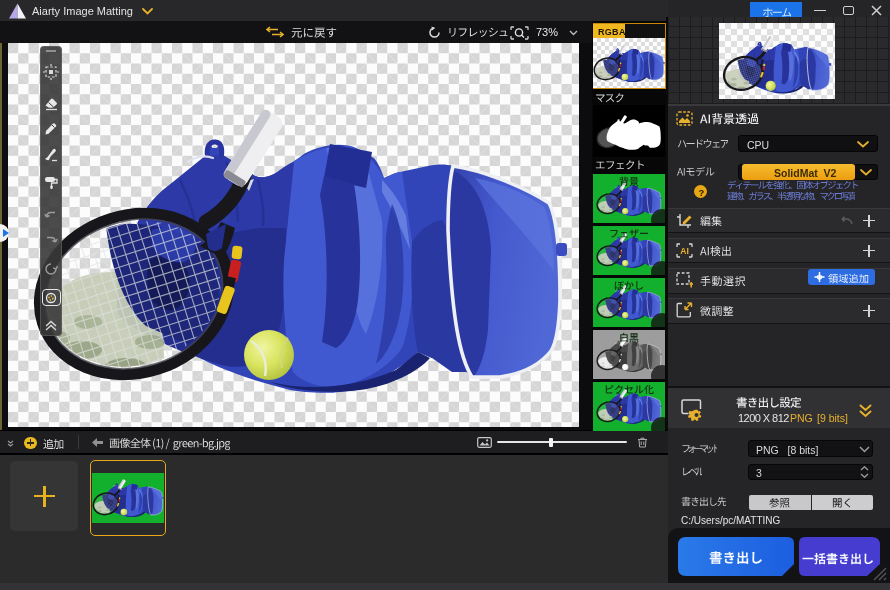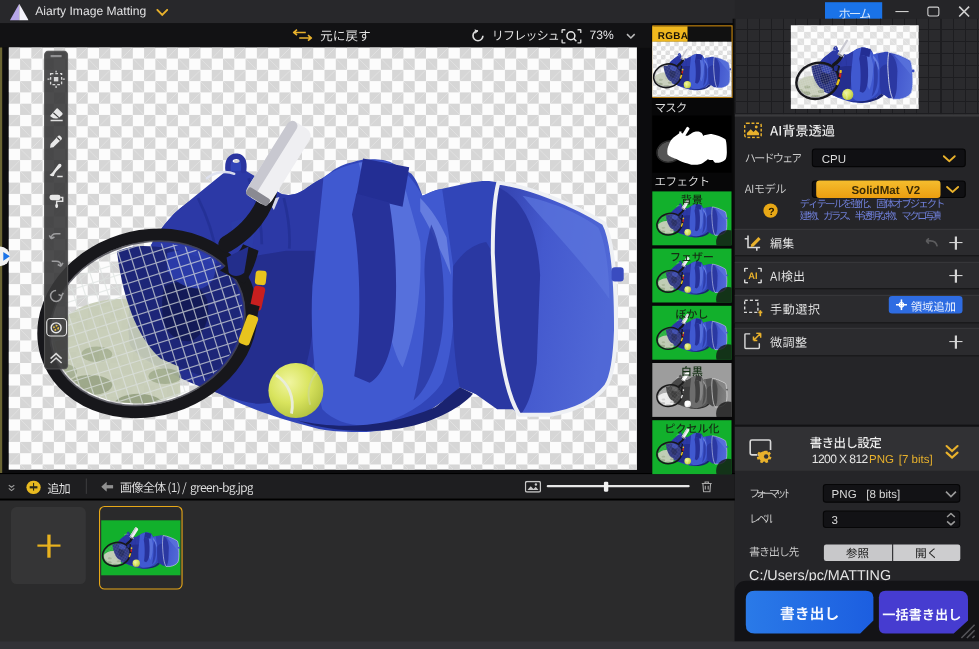--- a/index.html
+++ b/index.html
@@ -542,21 +542,21 @@
         <circle cx="16.5" cy="17" r="2" fill="#313134"></circle>
       </g>
     </svg>
     <div class="jt" style="left:736px;top:395px">
       <svg width="65.0" height="16.1" viewBox="0 -11.73 65.0 16.1">
         <path fill="#f0f0f0" d="M2.1 -2.7H9.6V1.0H8.5V-1.9H3.1V1.0H2.1ZM2.6 -1.4H8.9V-0.7H2.6ZM2.6 -0.1H8.9V0.6H2.6ZM5.2 -9.7H6.3V-3.4H5.2ZM1.8 -9.0H9.5V-5.7H1.7V-6.4H8.4V-8.3H1.8ZM0.6 -7.7H10.9V-7.0H0.6ZM1.4 -5.2H10.1V-4.5H1.4ZM0.6 -3.9H10.9V-3.1H0.6Z M12.8 -8.0Q14.0 -7.9 15.1 -7.9Q16.2 -7.9 17.1 -7.9Q17.9 -8.0 18.6 -8.1Q19.3 -8.3 19.9 -8.5L20.1 -7.4Q19.5 -7.3 18.8 -7.1Q18.1 -7.0 17.4 -6.9Q16.5 -6.9 15.3 -6.9Q14.2 -6.9 12.9 -7.0ZM12.6 -5.7Q13.6 -5.6 14.6 -5.5Q15.5 -5.5 16.4 -5.5Q17.2 -5.6 17.9 -5.6Q18.8 -5.7 19.4 -5.9Q20.1 -6.0 20.6 -6.2L20.8 -5.1Q20.3 -5.0 19.6 -4.9Q19.0 -4.7 18.3 -4.6Q17.6 -4.6 16.7 -4.5Q15.7 -4.5 14.7 -4.5Q13.7 -4.5 12.7 -4.6ZM16.5 -8.0Q16.4 -8.3 16.3 -8.6Q16.2 -8.8 16.1 -9.1L17.4 -9.3Q17.4 -8.8 17.5 -8.2Q17.7 -7.7 17.8 -7.2Q18.0 -6.7 18.1 -6.3Q18.2 -5.9 18.5 -5.4Q18.7 -4.9 19.0 -4.4Q19.2 -3.9 19.5 -3.5Q19.6 -3.3 19.7 -3.2Q19.8 -3.1 20.0 -2.9L19.4 -2.1Q19.1 -2.1 18.6 -2.2Q18.2 -2.3 17.7 -2.3Q17.2 -2.4 16.8 -2.4L16.9 -3.3Q17.3 -3.3 17.8 -3.2Q18.2 -3.2 18.5 -3.1Q18.0 -3.9 17.7 -4.7Q17.3 -5.4 17.1 -6.1Q16.9 -6.5 16.8 -6.8Q16.7 -7.1 16.7 -7.4Q16.6 -7.7 16.5 -8.0ZM14.5 -3.1Q14.3 -2.8 14.2 -2.5Q14.0 -2.2 14.0 -1.8Q14.0 -1.1 14.6 -0.8Q15.3 -0.5 16.5 -0.5Q17.3 -0.5 18.0 -0.5Q18.7 -0.6 19.3 -0.7L19.3 0.4Q18.7 0.5 18.0 0.6Q17.3 0.6 16.5 0.6Q15.4 0.6 14.6 0.4Q13.8 0.2 13.4 -0.3Q12.9 -0.8 12.9 -1.6Q12.9 -2.1 13.0 -2.5Q13.2 -2.9 13.4 -3.3Z M23.4 -0.8H31.4V0.3H23.4ZM26.8 -9.6H27.9V-0.2H26.8ZM22.9 -3.9H24.0V1.0H22.9ZM30.9 -3.9H32.0V1.0H30.9ZM23.3 -8.6H24.4V-5.6H30.4V-8.6H31.5V-4.5H23.3Z M36.6 -9.0Q36.5 -8.7 36.5 -8.4Q36.5 -8.0 36.4 -7.7Q36.4 -7.2 36.4 -6.5Q36.4 -5.8 36.4 -5.1Q36.3 -4.3 36.3 -3.5Q36.3 -2.8 36.3 -2.2Q36.3 -1.6 36.5 -1.2Q36.8 -0.9 37.2 -0.7Q37.6 -0.6 38.1 -0.6Q38.8 -0.6 39.4 -0.7Q40.0 -0.9 40.5 -1.3Q41.0 -1.6 41.4 -2.0Q41.8 -2.5 42.1 -2.9L42.9 -1.9Q42.6 -1.5 42.2 -1.1Q41.8 -0.6 41.2 -0.2Q40.6 0.2 39.8 0.4Q39.0 0.7 38.0 0.7Q37.2 0.7 36.5 0.4Q35.8 0.1 35.5 -0.5Q35.1 -1.0 35.1 -2.0Q35.1 -2.5 35.1 -3.1Q35.1 -3.7 35.2 -4.4Q35.2 -5.1 35.2 -5.7Q35.2 -6.3 35.2 -6.9Q35.2 -7.4 35.2 -7.7Q35.2 -8.1 35.2 -8.4Q35.2 -8.8 35.1 -9.0Z M49.0 -9.4H50.0V-8.0Q50.0 -7.4 49.9 -6.9Q49.8 -6.3 49.5 -5.8Q49.2 -5.2 48.6 -4.8Q48.5 -4.9 48.3 -5.1Q48.2 -5.2 48.0 -5.3Q47.9 -5.5 47.8 -5.5Q48.3 -5.9 48.6 -6.3Q48.8 -6.7 48.9 -7.2Q49.0 -7.6 49.0 -8.0ZM51.7 -9.4H52.7V-6.6Q52.7 -6.4 52.8 -6.4Q52.8 -6.3 52.9 -6.3Q52.9 -6.3 53.0 -6.3Q53.1 -6.3 53.2 -6.3Q53.3 -6.3 53.4 -6.3Q53.5 -6.3 53.5 -6.4Q53.5 -6.5 53.6 -6.7Q53.6 -7.0 53.6 -7.5Q53.8 -7.4 54.0 -7.3Q54.3 -7.2 54.5 -7.1Q54.5 -6.4 54.3 -6.1Q54.2 -5.7 54.0 -5.5Q53.8 -5.4 53.5 -5.4Q53.4 -5.4 53.3 -5.4Q53.1 -5.4 53.0 -5.4Q52.8 -5.4 52.7 -5.4Q52.3 -5.4 52.1 -5.5Q51.9 -5.6 51.8 -5.9Q51.7 -6.1 51.7 -6.6ZM49.8 -3.7Q50.4 -2.4 51.6 -1.4Q52.8 -0.4 54.5 0.0Q54.4 0.1 54.3 0.3Q54.1 0.5 54.0 0.6Q53.9 0.8 53.8 1.0Q52.1 0.4 50.8 -0.7Q49.6 -1.8 48.8 -3.4ZM52.7 -4.7H53.0L53.1 -4.8L53.9 -4.5Q53.6 -3.4 53.0 -2.5Q52.5 -1.6 51.8 -0.9Q51.1 -0.3 50.2 0.2Q49.3 0.7 48.4 1.0Q48.3 0.8 48.2 0.6Q48.1 0.5 48.0 0.3Q47.9 0.1 47.8 0.0Q48.7 -0.2 49.4 -0.6Q50.2 -1.0 50.9 -1.6Q51.6 -2.1 52.0 -2.9Q52.5 -3.6 52.7 -4.6ZM48.3 -4.7H53.2V-3.8H48.3ZM49.4 -9.4H52.2V-8.4H49.4ZM44.3 -6.2H47.8V-5.4H44.3ZM44.3 -9.3H47.7V-8.5H44.3ZM44.3 -4.7H47.8V-3.8H44.3ZM43.7 -7.8H48.2V-6.9H43.7ZM44.8 -3.1H47.8V0.3H44.8V-0.5H46.8V-2.2H44.8ZM44.3 -3.1H45.2V0.8H44.3Z M56.7 -6.2H63.2V-5.2H56.7ZM59.9 -3.5H63.8V-2.4H59.9ZM59.3 -5.6H60.5V0.1L59.3 -0.1ZM56.6 -4.3 57.7 -4.2Q57.5 -2.5 56.9 -1.1Q56.4 0.2 55.4 1.0Q55.3 0.9 55.1 0.8Q55.0 0.6 54.8 0.5Q54.6 0.4 54.5 0.3Q55.5 -0.4 55.9 -1.6Q56.4 -2.8 56.6 -4.3ZM57.4 -2.9Q57.7 -2.0 58.1 -1.5Q58.6 -1.0 59.2 -0.7Q59.8 -0.5 60.5 -0.4Q61.3 -0.3 62.1 -0.3Q62.2 -0.3 62.5 -0.3Q62.8 -0.3 63.2 -0.3Q63.6 -0.3 64.0 -0.3Q64.4 -0.3 64.7 -0.3Q65.0 -0.3 65.2 -0.3Q65.1 -0.1 65.1 0.1Q65.0 0.3 64.9 0.5Q64.8 0.7 64.8 0.8H64.2H62.0Q61.0 0.8 60.2 0.7Q59.3 0.6 58.6 0.2Q57.9 -0.2 57.4 -0.8Q56.9 -1.5 56.5 -2.6ZM59.3 -9.7H60.5V-7.7H59.3ZM55.1 -8.5H64.8V-5.8H63.7V-7.4H56.1V-5.8H55.1Z"></path>
       </svg>
     </div>
     <div class="lat" style="left:738px;top:412px;font-size:11px;color:#e4e4e4;letter-spacing:-0.55px;">1200 X 812</div>
     <div class="lat" style="left:790px;top:412px;font-size:10.5px;color:#e8b12c;">PNG</div>
-    <div class="lat" style="left:817px;top:412px;font-size:10.5px;color:#e8b12c;">[7 bits]</div>
+    <div class="lat" style="left:817px;top:412px;font-size:10.5px;color:#e8b12c;">[9 bits]</div>
     <svg class="abs" style="left:859px;top:404px" width="13" height="14" viewBox="0 0 13 14">
       <path d="M1.5 1.5 L6.5 6 L11.5 1.5 M1.5 7.5 L6.5 12 L11.5 7.5" stroke="#e8b12c" stroke-width="1.9" fill="none" stroke-linecap="round"></path>
     </svg>
     <div class="jt" style="left:681px;top:442px">
       <svg width="36.0" height="14.0" viewBox="0 -10.2 36.0 14.0">
         <path fill="#cdcdcd" d="M8.6 -6.6Q8.6 -6.5 8.5 -6.4Q8.5 -6.3 8.5 -6.1Q8.4 -5.8 8.3 -5.3Q8.1 -4.8 7.9 -4.3Q7.7 -3.8 7.5 -3.3Q7.3 -2.8 7.0 -2.5Q6.5 -1.9 5.9 -1.4Q5.4 -0.9 4.7 -0.5Q3.9 -0.1 3.0 0.2L2.4 -0.5Q3.3 -0.8 4.0 -1.1Q4.8 -1.5 5.3 -2.0Q5.8 -2.4 6.3 -2.9Q6.6 -3.4 6.9 -4.0Q7.1 -4.5 7.3 -5.1Q7.5 -5.7 7.6 -6.2Q7.4 -6.2 7.0 -6.2Q6.6 -6.2 6.1 -6.2Q5.6 -6.2 5.0 -6.2Q4.4 -6.2 3.9 -6.2Q3.4 -6.2 3.0 -6.2Q2.6 -6.2 2.4 -6.2Q2.1 -6.2 1.9 -6.2Q1.6 -6.2 1.5 -6.2V-7.1Q1.6 -7.0 1.8 -7.0Q1.9 -7.0 2.1 -7.0Q2.3 -7.0 2.5 -7.0Q2.6 -7.0 2.9 -7.0Q3.2 -7.0 3.6 -7.0Q4.0 -7.0 4.5 -7.0Q5.0 -7.0 5.5 -7.0Q6.0 -7.0 6.4 -7.0Q6.8 -7.0 7.1 -7.0Q7.4 -7.0 7.5 -7.0Q7.6 -7.0 7.7 -7.0Q7.9 -7.0 8.0 -7.0Z M12.5 -6.1Q12.5 -6.0 12.5 -5.8Q12.5 -5.6 12.5 -5.4Q12.5 -5.2 12.5 -4.8Q12.5 -4.5 12.5 -4.0Q12.5 -3.5 12.5 -3.0Q12.5 -2.4 12.5 -1.9Q12.5 -1.4 12.6 -0.9Q12.6 -0.4 12.6 -0.1Q12.6 0.3 12.4 0.4Q12.1 0.6 11.8 0.6Q11.6 0.6 11.3 0.6Q11.1 0.6 10.8 0.6Q10.6 0.6 10.4 0.6L10.3 -0.2Q10.6 -0.1 11.0 -0.1Q11.3 -0.1 11.5 -0.1Q11.7 -0.1 11.7 -0.2Q11.8 -0.2 11.8 -0.4Q11.8 -0.7 11.8 -1.1Q11.8 -1.5 11.8 -2.0Q11.8 -2.5 11.8 -3.0Q11.8 -3.5 11.8 -4.0Q11.8 -4.5 11.8 -4.8Q11.7 -5.2 11.7 -5.4Q11.7 -5.6 11.7 -5.8Q11.7 -6.0 11.7 -6.1ZM8.0 -4.7Q8.2 -4.6 8.4 -4.6Q8.6 -4.6 8.8 -4.6Q8.8 -4.6 9.1 -4.6Q9.4 -4.6 9.9 -4.6Q10.3 -4.6 10.8 -4.6Q11.3 -4.6 11.8 -4.6Q12.4 -4.6 12.8 -4.6Q13.2 -4.6 13.5 -4.6Q13.8 -4.6 13.9 -4.6Q14.1 -4.6 14.3 -4.6Q14.5 -4.7 14.6 -4.7V-3.9Q14.5 -3.9 14.3 -3.9Q14.1 -3.9 14.0 -3.9Q13.9 -3.9 13.6 -3.9Q13.3 -3.9 12.8 -3.9Q12.4 -3.9 11.9 -3.9Q11.4 -3.9 10.8 -3.9Q10.3 -3.9 9.9 -3.9Q9.4 -3.9 9.1 -3.9Q8.8 -3.9 8.8 -3.9Q8.6 -3.9 8.4 -3.9Q8.2 -3.9 8.0 -3.9ZM7.7 -0.8Q8.3 -1.1 8.9 -1.5Q9.5 -1.9 10.0 -2.4Q10.6 -2.8 11.0 -3.3Q11.4 -3.7 11.6 -4.1L12.0 -4.1L12.0 -3.5Q11.8 -3.2 11.4 -2.7Q11.0 -2.3 10.5 -1.8Q10.0 -1.4 9.4 -0.9Q8.9 -0.5 8.3 -0.2Z M13.0 -4.3Q13.2 -4.3 13.4 -4.3Q13.6 -4.3 13.9 -4.3Q14.1 -4.3 14.4 -4.3Q14.6 -4.3 14.9 -4.3Q15.2 -4.3 15.7 -4.3Q16.1 -4.3 16.6 -4.3Q17.2 -4.3 17.7 -4.3Q18.2 -4.3 18.6 -4.3Q19.1 -4.3 19.4 -4.3Q19.7 -4.3 19.9 -4.3Q20.3 -4.3 20.5 -4.3Q20.8 -4.3 21.0 -4.3V-3.4Q20.8 -3.4 20.5 -3.4Q20.2 -3.4 19.9 -3.4Q19.7 -3.4 19.4 -3.4Q19.1 -3.4 18.6 -3.4Q18.2 -3.4 17.7 -3.4Q17.2 -3.4 16.6 -3.4Q16.1 -3.4 15.7 -3.4Q15.2 -3.4 14.9 -3.4Q14.6 -3.4 14.4 -3.4Q14.0 -3.4 13.6 -3.4Q13.3 -3.4 13.0 -3.4Z M27.3 -6.3Q27.2 -6.3 27.2 -6.2Q27.1 -6.1 27.0 -6.0Q26.8 -5.6 26.4 -5.0Q26.0 -4.5 25.5 -3.9Q25.0 -3.3 24.4 -2.8Q23.8 -2.2 23.1 -1.8L22.5 -2.3Q23.1 -2.7 23.6 -3.2Q24.2 -3.7 24.6 -4.2Q25.1 -4.7 25.4 -5.2Q25.7 -5.6 25.9 -6.0Q25.7 -6.0 25.4 -6.0Q25.0 -6.0 24.5 -6.0Q24.0 -6.0 23.4 -6.0Q22.9 -6.0 22.3 -6.0Q21.8 -6.0 21.3 -6.0Q20.8 -6.0 20.5 -6.0Q20.2 -6.0 20.1 -6.0Q19.9 -6.0 19.7 -6.0Q19.5 -6.0 19.3 -6.0Q19.1 -6.0 19.0 -6.0V-6.8Q19.2 -6.8 19.3 -6.8Q19.5 -6.8 19.7 -6.8Q19.9 -6.8 20.1 -6.8Q20.2 -6.8 20.5 -6.8Q20.8 -6.8 21.3 -6.8Q21.7 -6.8 22.3 -6.8Q22.8 -6.8 23.4 -6.8Q24.0 -6.8 24.5 -6.8Q25.0 -6.8 25.4 -6.8Q25.8 -6.8 26.0 -6.8Q26.4 -6.8 26.7 -6.8ZM22.6 -1.6Q22.4 -1.8 22.0 -2.1Q21.7 -2.4 21.4 -2.7Q21.1 -2.9 20.8 -3.2Q20.5 -3.4 20.3 -3.6L20.9 -4.1Q21.1 -4.0 21.4 -3.7Q21.7 -3.5 22.0 -3.2Q22.3 -3.0 22.7 -2.7Q23.0 -2.4 23.3 -2.1Q23.6 -1.8 23.9 -1.4Q24.3 -1.1 24.6 -0.7Q24.9 -0.4 25.1 -0.1L24.4 0.4Q24.2 0.2 23.9 -0.2Q23.6 -0.5 23.2 -0.9Q22.9 -1.3 22.6 -1.6Z M28.8 -5.8Q28.9 -5.6 29.0 -5.3Q29.1 -5.0 29.2 -4.7Q29.4 -4.4 29.5 -4.1Q29.6 -3.8 29.6 -3.6L28.9 -3.3Q28.8 -3.5 28.7 -3.8Q28.6 -4.1 28.5 -4.4Q28.4 -4.8 28.3 -5.0Q28.2 -5.3 28.1 -5.5ZM32.5 -5.2Q32.4 -5.0 32.4 -4.9Q32.3 -4.8 32.3 -4.7Q32.1 -3.9 31.8 -3.1Q31.4 -2.3 30.9 -1.6Q30.2 -0.8 29.3 -0.2Q28.5 0.4 27.6 0.7L27.0 0.1Q27.5 -0.1 28.1 -0.4Q28.7 -0.7 29.3 -1.1Q29.8 -1.5 30.2 -2.0Q30.6 -2.5 30.9 -3.0Q31.1 -3.6 31.3 -4.2Q31.5 -4.8 31.6 -5.5ZM26.5 -5.3Q26.6 -5.1 26.7 -4.8Q26.8 -4.5 27.0 -4.2Q27.1 -3.8 27.2 -3.5Q27.3 -3.2 27.4 -3.0L26.7 -2.7Q26.6 -2.9 26.5 -3.2Q26.4 -3.6 26.2 -3.9Q26.1 -4.3 26.0 -4.6Q25.8 -4.8 25.8 -5.0Z M33.4 -0.9Q33.4 -1.0 33.4 -1.4Q33.4 -1.9 33.4 -2.5Q33.4 -3.0 33.4 -3.7Q33.4 -4.3 33.4 -4.9Q33.4 -5.6 33.4 -6.0Q33.4 -6.5 33.4 -6.7Q33.4 -6.9 33.4 -7.2Q33.3 -7.5 33.3 -7.7H34.3Q34.2 -7.5 34.2 -7.2Q34.2 -6.9 34.2 -6.7Q34.2 -6.3 34.2 -5.8Q34.2 -5.2 34.2 -4.6Q34.2 -4.0 34.2 -3.4Q34.2 -2.8 34.2 -2.3Q34.2 -1.7 34.2 -1.4Q34.2 -1.0 34.2 -0.9Q34.2 -0.7 34.2 -0.5Q34.2 -0.3 34.2 -0.1Q34.3 0.1 34.3 0.3H33.3Q33.3 0.1 33.4 -0.3Q33.4 -0.6 33.4 -0.9ZM34.0 -5.1Q34.5 -5.0 35.1 -4.8Q35.7 -4.6 36.3 -4.3Q36.9 -4.1 37.5 -3.9Q38.1 -3.6 38.5 -3.4L38.1 -2.6Q37.7 -2.8 37.2 -3.0Q36.6 -3.3 36.1 -3.5Q35.5 -3.7 35.0 -3.9Q34.4 -4.1 34.0 -4.2Z"></path>
       </svg>
     </div>
     <div class="abs" style="left:748px;top:440px;width:125px;height:16.5px;background:#121215;border-radius:3px;border:1px solid #060607"></div>
     <div class="lat" style="left:756px;top:443.5px;font-size:10.5px;color:#d8d8d8;">PNG&nbsp;&nbsp;&nbsp;[8 bits]</div>
@@ -584,21 +584,21 @@
     <div class="jt" style="left:769.0px;top:496px">
       <svg width="21.0" height="14.7" viewBox="0 -10.71 21.0 14.7">
         <path fill="#1c1c1c" d="M3.8 -8.8 4.7 -8.6Q4.4 -8.1 3.9 -7.5Q3.5 -6.9 3.2 -6.5L2.5 -6.8Q2.8 -7.1 3.0 -7.4Q3.2 -7.8 3.5 -8.1Q3.7 -8.5 3.8 -8.8ZM6.4 -8.0 7.0 -8.4Q7.5 -8.1 8.0 -7.7Q8.5 -7.3 8.9 -6.9Q9.4 -6.6 9.7 -6.2L9.0 -5.8Q8.7 -6.1 8.3 -6.5Q7.9 -6.9 7.4 -7.3Q6.9 -7.7 6.4 -8.0ZM1.0 -7.0Q1.7 -7.0 2.5 -7.0Q3.4 -7.0 4.4 -7.1Q5.4 -7.1 6.5 -7.1Q7.5 -7.1 8.6 -7.2L8.5 -6.5Q7.2 -6.5 5.8 -6.4Q4.5 -6.4 3.2 -6.3Q2.0 -6.3 1.0 -6.3ZM0.6 -5.4H10.0V-4.7H0.6ZM5.6 -4.2 6.2 -3.9Q5.8 -3.6 5.3 -3.4Q4.7 -3.1 4.2 -2.9Q3.6 -2.7 3.1 -2.5Q3.0 -2.6 2.9 -2.8Q2.7 -2.9 2.6 -3.0Q3.1 -3.1 3.7 -3.3Q4.2 -3.5 4.7 -3.8Q5.2 -4.0 5.6 -4.2ZM6.6 -3.0 7.3 -2.7Q6.8 -2.3 6.1 -1.9Q5.4 -1.6 4.6 -1.3Q3.8 -1.1 3.0 -0.9Q2.9 -1.0 2.8 -1.2Q2.7 -1.3 2.6 -1.5Q3.3 -1.6 4.1 -1.8Q4.9 -2.1 5.5 -2.4Q6.2 -2.7 6.6 -3.0ZM8.0 -1.8 8.7 -1.5Q8.1 -0.8 7.1 -0.4Q6.1 0.1 4.9 0.4Q3.7 0.7 2.3 0.9Q2.3 0.7 2.2 0.6Q2.1 0.4 2.0 0.2Q3.3 0.1 4.4 -0.2Q5.6 -0.4 6.5 -0.8Q7.4 -1.2 8.0 -1.8ZM4.3 -6.6 5.1 -6.4Q4.4 -4.9 3.3 -3.8Q2.2 -2.7 0.8 -2.0Q0.7 -2.1 0.6 -2.2Q0.5 -2.4 0.4 -2.5Q0.3 -2.6 0.2 -2.6Q1.6 -3.2 2.7 -4.2Q3.7 -5.2 4.3 -6.6ZM6.9 -5.3Q7.3 -4.7 7.8 -4.2Q8.3 -3.7 8.9 -3.3Q9.6 -3.0 10.2 -2.7Q10.1 -2.6 10.0 -2.5Q9.9 -2.4 9.8 -2.3Q9.7 -2.2 9.7 -2.1Q9.0 -2.4 8.4 -2.8Q7.7 -3.3 7.2 -3.8Q6.6 -4.4 6.3 -5.0Z M11.5 -8.4H12.2V-1.8H11.5ZM11.9 -8.4H14.5V-2.4H11.9V-3.1H13.8V-7.7H11.9ZM11.9 -5.8H14.2V-5.1H11.9ZM15.0 -8.4H19.7V-7.7H15.0ZM19.4 -8.4H20.2Q20.2 -8.4 20.2 -8.3Q20.2 -8.2 20.2 -8.1Q20.1 -7.3 20.1 -6.8Q20.0 -6.3 19.9 -6.1Q19.9 -5.8 19.8 -5.7Q19.6 -5.6 19.5 -5.5Q19.3 -5.5 19.1 -5.4Q19.0 -5.4 18.6 -5.4Q18.3 -5.4 17.9 -5.4Q17.9 -5.6 17.9 -5.8Q17.8 -6.0 17.7 -6.1Q18.1 -6.1 18.4 -6.1Q18.7 -6.1 18.8 -6.1Q18.9 -6.1 19.0 -6.1Q19.1 -6.1 19.1 -6.1Q19.2 -6.2 19.3 -6.5Q19.3 -6.7 19.4 -7.1Q19.4 -7.6 19.4 -8.3ZM16.8 -8.2H17.6Q17.5 -7.6 17.4 -7.1Q17.2 -6.6 17.0 -6.2Q16.7 -5.9 16.2 -5.6Q15.8 -5.3 15.1 -5.1Q15.0 -5.2 14.9 -5.4Q14.8 -5.6 14.7 -5.7Q15.3 -5.8 15.7 -6.1Q16.1 -6.3 16.3 -6.6Q16.5 -6.9 16.6 -7.3Q16.8 -7.7 16.8 -8.2ZM16.0 -4.3V-2.7H19.1V-4.3ZM15.3 -4.9H19.9V-2.0H15.3ZM14.1 -1.3 14.8 -1.4Q14.9 -0.9 15.0 -0.3Q15.0 0.3 15.1 0.7L14.3 0.8Q14.3 0.5 14.3 0.2Q14.2 -0.2 14.2 -0.6Q14.1 -1.0 14.1 -1.3ZM16.3 -1.3 17.1 -1.5Q17.2 -1.1 17.3 -0.8Q17.5 -0.4 17.6 -0.0Q17.7 0.3 17.7 0.6L17.0 0.8Q16.9 0.5 16.8 0.1Q16.7 -0.2 16.6 -0.6Q16.5 -1.0 16.3 -1.3ZM18.5 -1.4 19.2 -1.7Q19.4 -1.4 19.7 -1.0Q20.0 -0.5 20.2 -0.2Q20.4 0.2 20.5 0.5L19.8 0.9Q19.7 0.6 19.5 0.2Q19.2 -0.2 19.0 -0.6Q18.7 -1.1 18.5 -1.4ZM12.3 -1.6 13.1 -1.4Q12.8 -0.8 12.4 -0.2Q12.1 0.4 11.7 0.9L10.9 0.6Q11.2 0.3 11.4 -0.1Q11.7 -0.4 11.9 -0.8Q12.2 -1.2 12.3 -1.6Z"></path>
       </svg>
     </div>
     <div class="jt" style="left:831.75px;top:496px">
       <svg width="21.0" height="14.7" viewBox="0 -10.71 21.0 14.7">
         <path fill="#1c1c1c" d="M2.6 -4.2H7.8V-3.5H2.6ZM2.4 -2.4H8.1V-1.7H2.4ZM5.9 -4.0H6.7V0.6H5.9ZM3.8 -3.9H4.5V-2.0Q4.5 -1.8 4.4 -1.4Q4.4 -1.1 4.2 -0.7Q4.0 -0.3 3.8 0.1Q3.5 0.5 3.0 0.8Q2.9 0.7 2.8 0.5Q2.6 0.4 2.5 0.3Q3.0 -0.0 3.3 -0.4Q3.6 -0.9 3.7 -1.3Q3.8 -1.7 3.8 -2.0ZM1.3 -6.9H4.3V-6.4H1.3ZM6.2 -6.9H9.2V-6.4H6.2ZM8.8 -8.4H9.6V-0.2Q9.6 0.2 9.5 0.4Q9.4 0.6 9.2 0.7Q9.0 0.8 8.6 0.8Q8.2 0.8 7.6 0.8Q7.5 0.7 7.5 0.6Q7.5 0.4 7.4 0.3Q7.4 0.1 7.3 0.0Q7.8 0.0 8.1 0.0Q8.5 0.0 8.6 0.0Q8.7 0.0 8.8 -0.0Q8.8 -0.1 8.8 -0.2ZM1.4 -8.4H4.8V-4.8H1.4V-5.4H4.0V-7.8H1.4ZM9.2 -8.4V-7.8H6.4V-5.4H9.2V-4.8H5.7V-8.4ZM0.9 -8.4H1.7V0.9H0.9Z M17.9 -7.7Q17.7 -7.6 17.5 -7.4Q17.3 -7.3 17.2 -7.1Q16.9 -6.9 16.5 -6.6Q16.1 -6.3 15.7 -5.9Q15.3 -5.6 14.9 -5.2Q14.5 -4.9 14.2 -4.7Q13.9 -4.4 13.7 -4.2Q13.6 -4.0 13.7 -3.9Q13.9 -3.7 14.2 -3.4Q14.5 -3.2 14.9 -2.9Q15.2 -2.6 15.7 -2.2Q16.1 -1.8 16.5 -1.5Q17.0 -1.1 17.4 -0.7Q17.8 -0.3 18.1 -0.0L17.4 0.7Q17.0 0.3 16.7 -0.1Q16.4 -0.4 16.0 -0.7Q15.6 -1.1 15.1 -1.5Q14.6 -1.9 14.2 -2.3Q13.7 -2.7 13.3 -3.0Q12.8 -3.4 12.7 -3.8Q12.6 -4.1 12.8 -4.4Q12.9 -4.7 13.4 -5.1Q13.7 -5.3 14.1 -5.7Q14.5 -6.0 15.0 -6.4Q15.4 -6.8 15.8 -7.1Q16.3 -7.5 16.5 -7.7Q16.7 -7.9 16.8 -8.1Q17.0 -8.3 17.1 -8.4Z"></path>
       </svg>
     </div>
-    <div class="lat" style="left:681px;top:515px;font-size:13px;color:#e4e4e4;">C:/Users/pc/MATTING</div>
+    <div class="lat" style="left:681px;top:515px;font-size:10px;color:#e4e4e4;">C:/Users/pc/MATTING</div>
     <div class="abs" style="left:668px;top:528px;width:222px;height:55px;background:#131316;border-radius:10px 0 0 0"></div>
     <svg class="abs" style="left:676px;top:536px" width="208" height="42" viewBox="0 0 208 42">
 <path d="M10 1 H111 Q118 1 118 7 V28 L106 40 H10 Q2 40 2 32 V9 Q2 1 10 1 Z" fill="url(#btnblue)"></path>
 <path d="M129 1 H196 Q204 1 204 9 V28 L191 40 H129 Q123 40 123 34 V7 Q123 1 129 1 Z" fill="#463cd0"></path>
 </svg>
     <div class="jt" style="left:709.0px;top:549px">
       <svg width="54.0" height="18.9" viewBox="0 -13.77 54.0 18.9">
         <path fill="#f6f8ff" d="M2.4 -3.2H11.3V1.2H9.7V-2.1H3.9V1.2H2.4ZM3.2 -1.6H10.3V-0.7H3.2ZM3.2 -0.2H10.3V0.9H3.2ZM5.9 -11.5H7.5V-4.0H5.9ZM2.1 -10.7H11.3V-6.6H1.9V-7.6H9.7V-9.7H2.1ZM0.7 -9.2H12.8V-8.1H0.7ZM1.6 -6.2H11.8V-5.2H1.6ZM0.6 -4.7H12.8V-3.6H0.6Z M15.7 -9.7Q17.2 -9.5 18.4 -9.5Q19.7 -9.5 20.8 -9.5Q21.7 -9.6 22.5 -9.8Q23.4 -9.9 24.2 -10.2L24.4 -8.6Q23.7 -8.4 22.9 -8.3Q22.0 -8.1 21.1 -8.1Q20.1 -8.0 18.7 -8.0Q17.4 -8.0 15.8 -8.1ZM15.5 -6.9Q16.7 -6.7 17.8 -6.7Q18.9 -6.7 19.9 -6.7Q20.9 -6.7 21.7 -6.8Q22.8 -6.9 23.6 -7.1Q24.4 -7.3 25.0 -7.4L25.2 -5.8Q24.6 -5.7 23.9 -5.6Q23.2 -5.4 22.3 -5.3Q21.5 -5.2 20.4 -5.2Q19.3 -5.2 18.0 -5.2Q16.8 -5.2 15.6 -5.3ZM20.0 -9.3Q19.9 -9.7 19.8 -10.1Q19.6 -10.4 19.5 -10.8L21.3 -11.0Q21.4 -10.4 21.5 -9.8Q21.7 -9.2 21.8 -8.6Q22.0 -8.0 22.2 -7.5Q22.3 -7.0 22.6 -6.5Q22.8 -5.9 23.2 -5.3Q23.5 -4.7 23.8 -4.2Q23.9 -4.0 24.0 -3.9Q24.2 -3.7 24.4 -3.5L23.6 -2.3Q23.2 -2.4 22.6 -2.5Q22.1 -2.5 21.5 -2.6Q20.9 -2.7 20.4 -2.7L20.5 -4.0Q20.9 -4.0 21.4 -3.9Q21.9 -3.9 22.2 -3.9Q21.6 -4.8 21.3 -5.6Q20.9 -6.5 20.6 -7.2Q20.5 -7.7 20.4 -8.0Q20.2 -8.4 20.2 -8.7Q20.1 -9.0 20.0 -9.3ZM18.1 -3.7Q17.8 -3.4 17.6 -3.0Q17.5 -2.7 17.5 -2.2Q17.5 -1.5 18.2 -1.2Q18.9 -0.8 20.2 -0.8Q21.2 -0.8 22.0 -0.9Q22.9 -1.0 23.6 -1.1L23.5 0.6Q22.8 0.7 21.9 0.8Q21.0 0.8 20.2 0.8Q18.9 0.8 17.9 0.6Q16.9 0.3 16.4 -0.3Q15.8 -0.9 15.8 -1.9Q15.8 -2.5 16.0 -3.0Q16.2 -3.6 16.4 -4.0Z M29.2 -1.2H38.4V0.4H29.2ZM32.8 -11.3H34.5V-0.2H32.8ZM28.4 -4.5H30.0V1.2H28.4ZM37.5 -4.5H39.2V1.2H37.5ZM28.9 -10.2H30.5V-6.8H37.0V-10.2H38.7V-5.3H28.9Z M45.5 -10.7Q45.5 -10.3 45.4 -9.8Q45.4 -9.3 45.3 -8.9Q45.3 -8.4 45.3 -7.6Q45.3 -6.8 45.2 -5.9Q45.2 -5.0 45.2 -4.2Q45.2 -3.4 45.2 -2.8Q45.2 -2.1 45.4 -1.7Q45.7 -1.3 46.1 -1.1Q46.5 -0.9 47.0 -0.9Q47.9 -0.9 48.6 -1.2Q49.2 -1.4 49.8 -1.8Q50.4 -2.2 50.8 -2.7Q51.3 -3.2 51.7 -3.7L52.9 -2.2Q52.6 -1.7 52.0 -1.2Q51.5 -0.6 50.8 -0.2Q50.1 0.3 49.1 0.6Q48.2 0.9 47.0 0.9Q45.9 0.9 45.1 0.5Q44.3 0.2 43.8 -0.5Q43.4 -1.2 43.4 -2.4Q43.4 -2.9 43.4 -3.6Q43.4 -4.4 43.4 -5.1Q43.5 -5.9 43.5 -6.6Q43.5 -7.4 43.5 -8.0Q43.5 -8.6 43.5 -8.9Q43.5 -9.4 43.5 -9.9Q43.4 -10.3 43.3 -10.7Z"></path>
       </svg>
     </div>

